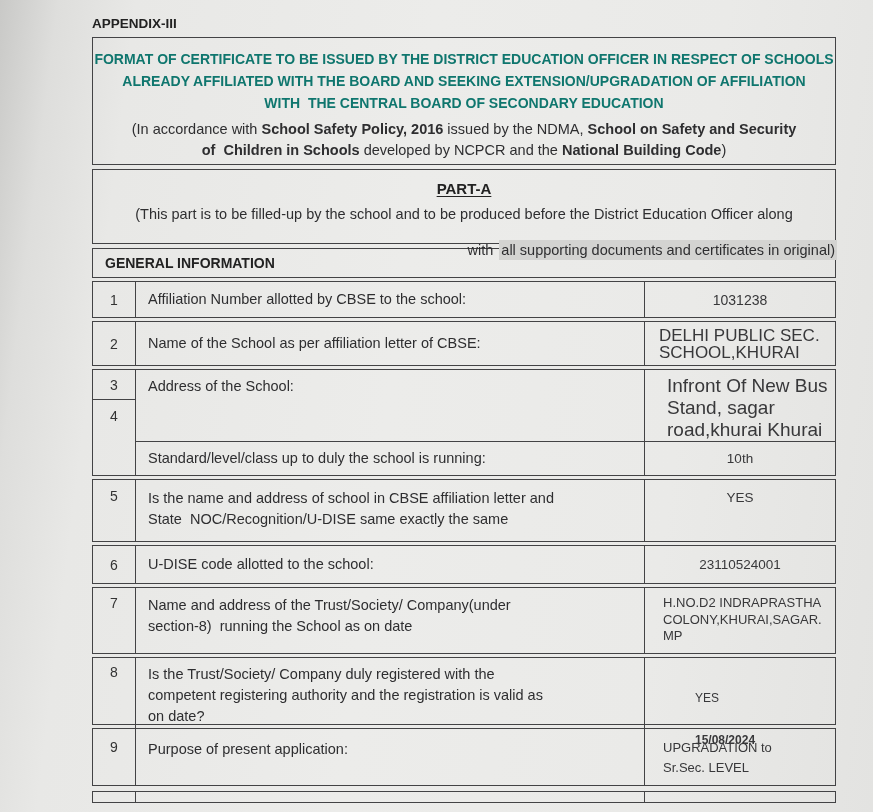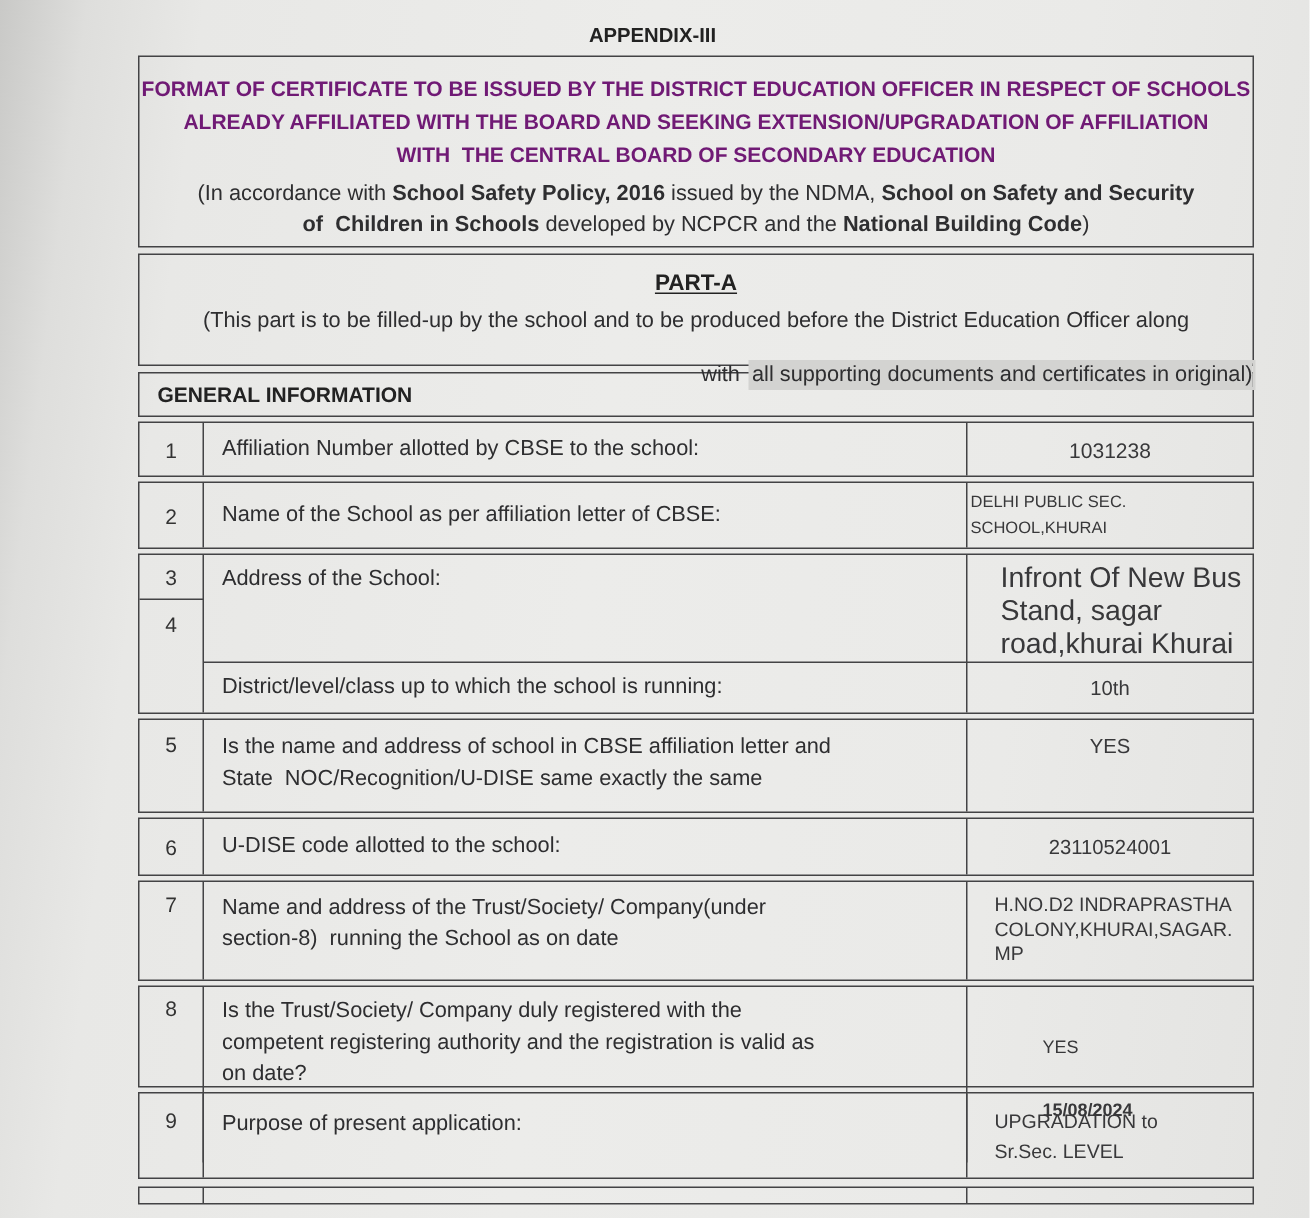--- a/index.html
+++ b/index.html
@@ -3,27 +3,27 @@
 <meta charset="utf-8">
 <style>
   html,body{margin:0;padding:0;}
   body{
     width:873px;height:812px;overflow:hidden;position:relative;
     font-family:"Liberation Sans","DejaVu Sans",sans-serif;
     background:linear-gradient(97deg,#c9c9c7 0%,#dededc 6%,#e8e8e6 14%,#ececea 45%,#eaeae8 75%,#e3e3e1 100%);
     color:#2c2c2e;
   }
   .sheet{position:absolute;left:92px;top:0;width:744px;}
-  .appendix{margin-top:16px;margin-bottom:6px;text-align:center;padding-right:58px;
+  .appendix{margin-top:16px;margin-bottom:6px;text-align:left;padding-right:58px;
     font-weight:bold;font-size:13.5px;color:#222;}
   .box{border:1.5px solid #434345;box-sizing:border-box;}
   .gap4{margin-top:4px;} .gap3{margin-top:3px;} .gap5{margin-top:5px;}
   .header-box{height:128px;padding-top:10px;}
   .title-line{font-weight:bold;font-size:14px;line-height:22px;text-align:center;
-    white-space:pre-wrap;color:#701a75;}
+    white-space:pre-wrap;color:#0f766e;}
   .accordance{margin-top:5px;font-size:14.5px;line-height:21px;text-align:center;
     white-space:pre-wrap;color:#2e2e30;}
   .seg-bold{font-weight:bold;}
   .seg-highlight{background:#d3d3d1;box-shadow:0 0 0 2px #d3d3d1;}
   .parta-box{height:75px;padding-top:10px;}
   .parta-heading{text-align:center;font-weight:bold;font-size:15px;
     text-decoration:underline;text-underline-offset:2px;color:#222;}
   .parta-note{margin-top:7px;font-size:14.5px;line-height:21.5px;text-align:center;
     white-space:pre-wrap;color:#2e2e30;}
   .geninfo-box{height:30px;display:flex;align-items:center;padding-left:12px;
@@ -31,21 +31,21 @@
   .row{display:grid;grid-template-columns:43px 1fr 191px;}
   .cnum{border-right:1.5px solid #434345;display:flex;justify-content:center;
     font-size:14px;color:#333;}
   .cq{padding-left:12px;padding-right:10px;font-size:14.5px;line-height:21px;
     white-space:pre-wrap;color:#2e2e30;}
   .ca{border-left:1.5px solid #434345;white-space:pre-wrap;color:#38383a;}
   .vc{align-items:center;display:flex;}
   .cnum.vc{justify-content:center;}
   .ca.center{justify-content:center;text-align:center;}
   .r1{height:37px;} .r1 .ca{font-size:14px;}
-  .r2{height:45px;} .r2 .ca{font-size:11px;line-height:17px;padding-left:2px;display:flex;align-items:center;}
+  .r2{height:45px;} .r2 .ca{font-size:17px;line-height:17px;padding-left:14px;display:flex;align-items:center;}
   .row34{height:107px;grid-template-rows:30px 42px 1fr;}
   .row34 .n3{grid-row:1;grid-column:1;border-bottom:1.5px solid #434345;align-items:center;}
   .row34 .n4{grid-row:2/4;grid-column:1;padding-top:8px;}
   .row34 .q34{grid-row:1/3;grid-column:2;border-bottom:1.5px solid #434345;padding-top:6px;}
   .row34 .a34{grid-row:1/3;grid-column:3;border-bottom:1.5px solid #434345;
     font-size:19px;line-height:22px;padding:5px 6px 0 22px;}
   .row34 .qstd{grid-row:3;grid-column:2;display:flex;align-items:center;}
   .row34 .astd{grid-row:3;grid-column:3;display:flex;align-items:center;justify-content:center;font-size:13.5px;}
   .r5{height:63px;} .r5 .ca{font-size:13.5px;display:flex;justify-content:center;padding-top:10px;}
   .r5 .cq,.r5 .cnum{padding-top:8px;}
@@ -95,21 +95,21 @@
 SCHOOL,KHURAI</div>
   </div>
 
   <div class="box row row34 gap3">
     <div class="cnum n3">3</div>
     <div class="cnum n4">4</div>
     <div class="cq q34">Address of the School:</div>
     <div class="ca a34">Infront Of New Bus
 Stand, sagar
 road,khurai Khurai</div>
-    <div class="cq qstd">District/level/class up to which the school is running:</div>
+    <div class="cq qstd">Standard/level/class up to duly the school is running:</div>
     <div class="ca astd">10th</div>
   </div>
 
   <div class="box row r5 gap3">
     <div class="cnum">5</div>
     <div class="cq">Is the name and address of school in CBSE affiliation letter and
 State  NOC/Recognition/U-DISE same exactly the same</div>
     <div class="ca">YES</div>
   </div>
 

